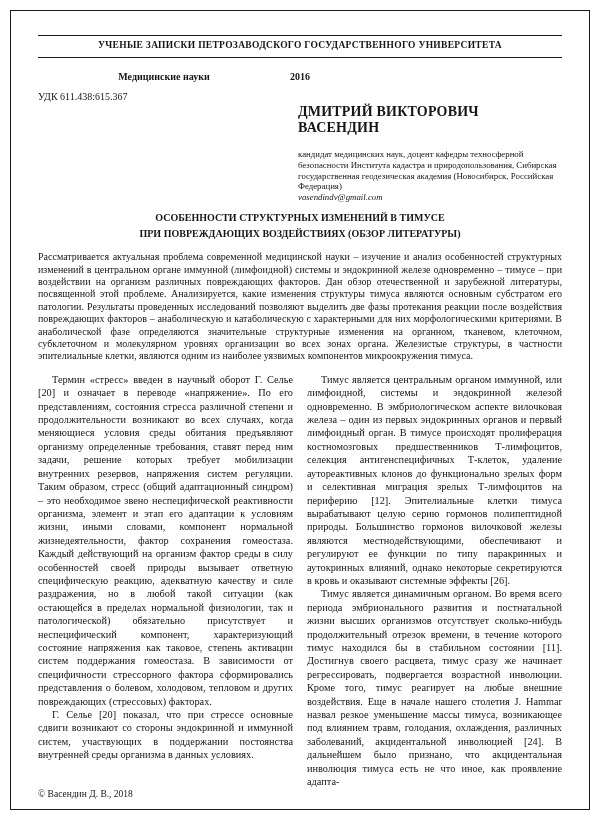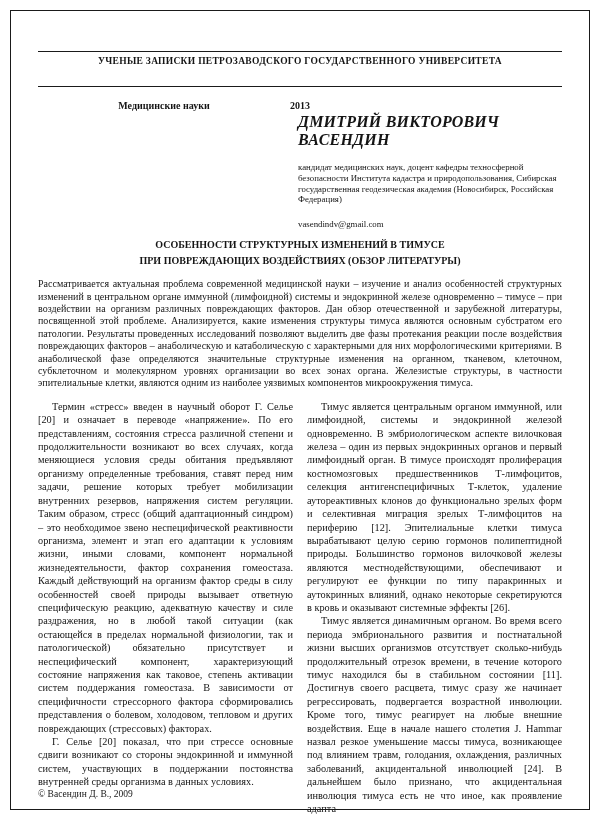--- a/index.html
+++ b/index.html
@@ -18,24 +18,24 @@
   }
   .page {
     position: absolute;
     left: 10px; top: 10px; right: 10px; bottom: 10px;
     border: 1.5px solid #1a1a1a;
     padding: 16px 27px 12px 27px;
     box-sizing: border-box;
     background: #ffffff;
   }
   .masthead {
-    margin-top: 24px;
+    margin-top: 8px;
     border-top: 1px solid #1a1a1a;
     border-bottom: 1px solid #1a1a1a;
-    padding: 4px 2px 20px 2px;
+    padding: 4px 2px 7px 2px;
     text-align: center;
     font-weight: bold;
     font-size: 9.5px;
     letter-spacing: 0.3px;
   }
   .meta-row {
     margin-top: 13px;
     display: grid;
     grid-template-columns: 1fr auto 1fr;
     font-size: 10px;
@@ -48,34 +48,33 @@
     margin-top: 9px;
     font-size: 10px;
   }
   .author-block {
     margin-top: 2px;
     margin-left: auto;
     width: 264px;
     text-align: left;
   }
   .author-name {
-    font-size: 16px;
+    font-size: 14px;
     font-weight: bold;
     letter-spacing: 0.2px;
-    font-style: italic;
   }
   .author-affiliation {
     margin-top: 13px;
     font-size: 8.8px;
     line-height: 10.8px;
   }
   .author-email {
     font-size: 8.8px;
+    font-style: italic;
     line-height: 11px;
-    margin-top: 14px;
   }
   .title {
     margin: 7px 0 0 0;
     text-align: center;
     font-size: 10px;
     line-height: 16px;
     font-weight: bold;
     white-space: pre-line;
   }
   .abstract {
@@ -118,23 +117,24 @@
 </head>
 <body>
 
 <div class="canvas">
   <div class="page">
 
     <div class="masthead">УЧЕНЫЕ ЗАПИСКИ ПЕТРОЗАВОДСКОГО ГОСУДАРСТВЕННОГО УНИВЕРСИТЕТА</div>
 
     <div class="meta-row">
       <span class="meta-section">Медицинские науки</span>
-      <span class="meta-year">2013</span>
+      <span class="meta-year">2016</span>
     </div>
 
+    <div class="udc">УДК 611.438:615.367</div>
 
     <div class="author-block">
       <div class="author-name">ДМИТРИЙ ВИКТОРОВИЧ ВАСЕНДИН</div>
       <div class="author-affiliation">кандидат медицинских наук, доцент кафедры техносферной безопасности Института кадастра и природопользования, Сибирская государственная геодезическая академия (Новосибирск, Российская Федерация)</div>
       <div class="author-email">vasendindv@gmail.com</div>
     </div>
 
     <h1 class="title">ОСОБЕННОСТИ СТРУКТУРНЫХ ИЗМЕНЕНИЙ В ТИМУСЕ
 ПРИ ПОВРЕЖДАЮЩИХ ВОЗДЕЙСТВИЯХ (ОБЗОР ЛИТЕРАТУРЫ)</h1>
 
@@ -145,16 +145,16 @@
       <div class="col">
         <p>Термин «стресс» введен в научный оборот Г. Селье [20] и означает в переводе «напряжение». По его представлениям, состояния стресса различной степени и продолжительности возникают во всех случаях, когда меняющиеся условия среды обитания предъявляют организму определенные требования, ставят перед ним задачи, решение которых требует мобилизации внутренних резервов, напряжения систем регуляции. Таким образом, стресс (общий адаптационный синдром) – это необходимое звено неспецифической реактивности организма, элемент и этап его адаптации к условиям жизни, иными словами, компонент нормальной жизнедеятельности, фактор сохранения гомеостаза. Каждый действующий на организм фактор среды в силу особенностей своей природы вызывает ответную специфическую реакцию, адекватную качеству и силе раздражения, но в любой такой ситуации (как остающейся в пределах нормальной физиологии, так и патологической) обязательно присутствует и неспецифический компонент, характеризующий состояние напряжения как таковое, степень активации систем поддержания гомеостаза. В зависимости от специфичности стрессорного фактора сформировались представления о болевом, холодовом, тепловом и других повреждающих (стрессовых) факторах.</p>
         <p>Г. Селье [20] показал, что при стрессе основные сдвиги возникают со стороны эндокринной и иммунной систем, участвующих в поддержании постоянства внутренней среды организма в данных условиях.</p>
       </div>
       <div class="col">
         <p>Тимус является центральным органом иммунной, или лимфоидной, системы и эндокринной железой одновременно. В эмбриологическом аспекте вилочковая железа – один из первых эндокринных органов и первый лимфоидный орган. В тимусе происходят пролиферация костномозговых предшественников Т-лимфоцитов, селекция антигенспецифичных Т-клеток, удаление аутореактивных клонов до функционально зрелых форм и селективная миграция зрелых Т-лимфоцитов на периферию [12]. Эпителиальные клетки тимуса вырабатывают целую серию гормонов полипептидной природы. Большинство гормонов вилочковой железы являются местнодействующими, обеспечивают и регулируют ее функции по типу паракринных и аутокринных влияний, однако некоторые секретируются в кровь и оказывают системные эффекты [26].</p>
         <p>Тимус является динамичным органом. Во время всего периода эмбрионального развития и постнатальной жизни высших организмов отсутствует сколько-нибудь продолжительный отрезок времени, в течение которого тимус находился бы в стабильном состоянии [11]. Достигнув своего расцвета, тимус сразу же начинает регрессировать, подвергается возрастной инволюции. Кроме того, тимус реагирует на любые внешние воздействия. Еще в начале нашего столетия J. Hammar назвал резкое уменьшение массы тимуса, возникающее под влиянием травм, голодания, охлаждения, различных заболеваний, акцидентальной инволюцией [24]. В дальнейшем было признано, что акцидентальная инволюция тимуса есть не что иное, как проявление адапта-</p>
       </div>
     </div>
 
-    <div class="footer">© Васендин Д. В., 2009</div>
+    <div class="footer">© Васендин Д. В., 2018</div>
 
   </div>
 </div>
 
 </body></html>

